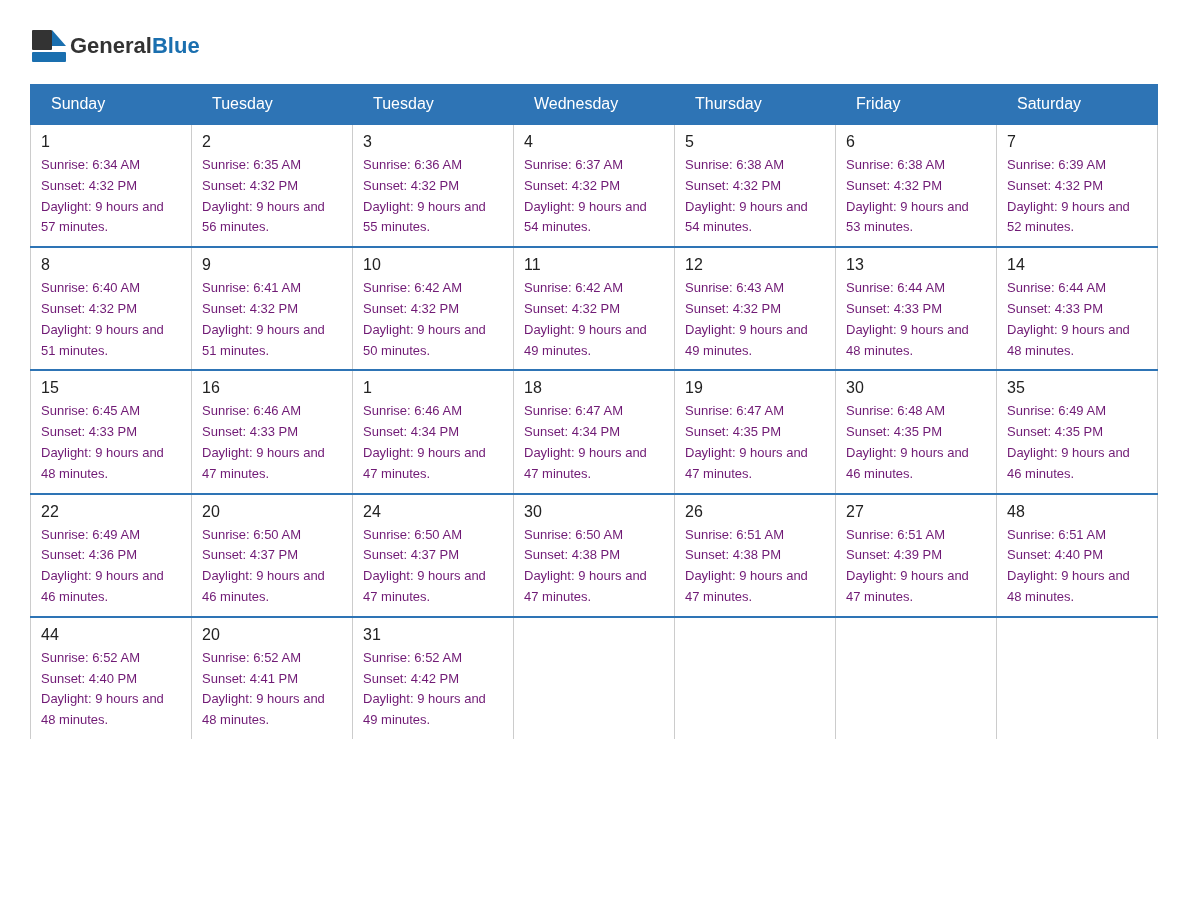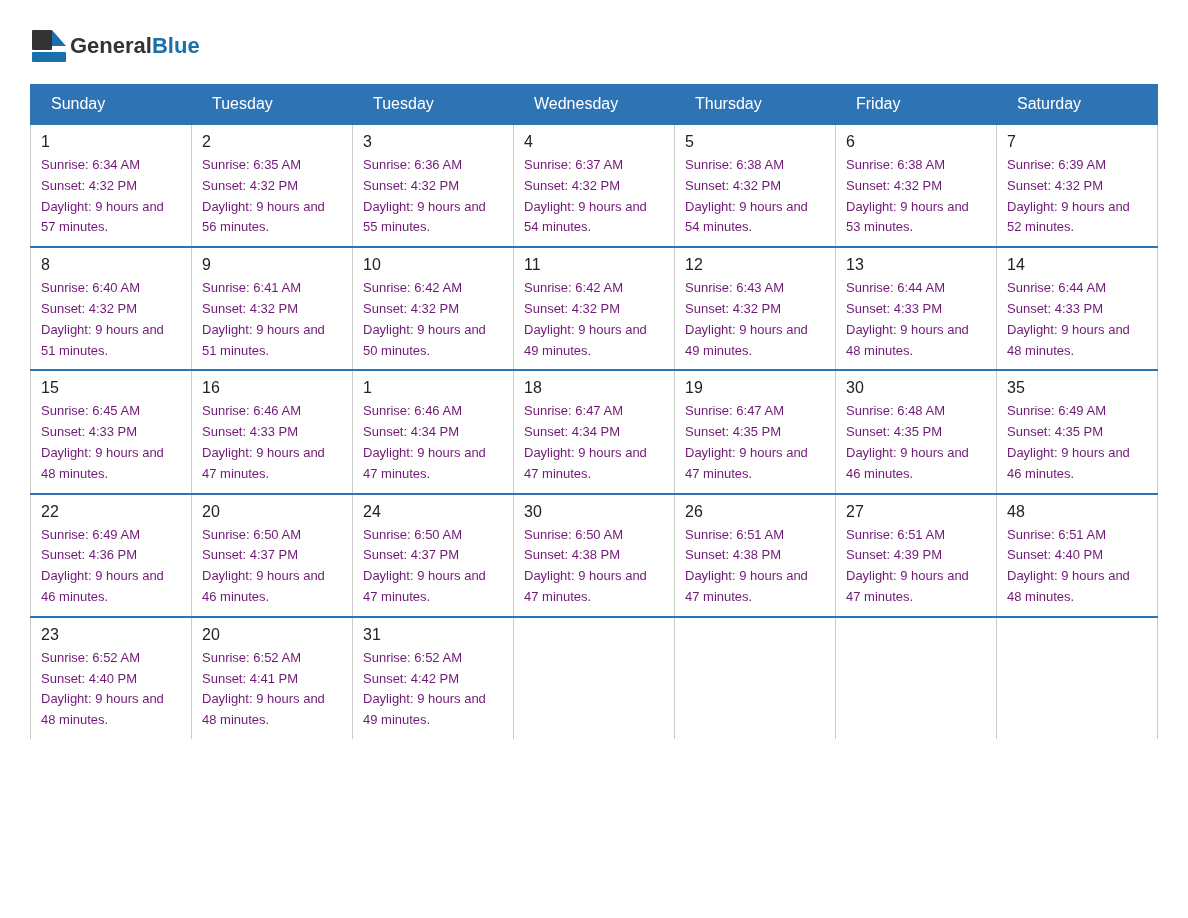--- a/index.html
+++ b/index.html
@@ -337,21 +337,21 @@
         <span class="day-number">48</span>
         <div class="day-info">
           Sunrise: 6:51 AM<br>
           Sunset: 4:40 PM<br>
           Daylight: 9 hours and 48 minutes.
         </div>
       </td>
       </tr>
       <tr class="week-row">
         <td>
-        <span class="day-number">23</span>
+        <span class="day-number">44</span>
         <div class="day-info">
           Sunrise: 6:52 AM<br>
           Sunset: 4:40 PM<br>
           Daylight: 9 hours and 48 minutes.
         </div>
       </td>
         <td>
         <span class="day-number">20</span>
         <div class="day-info">
           Sunrise: 6:52 AM<br>

